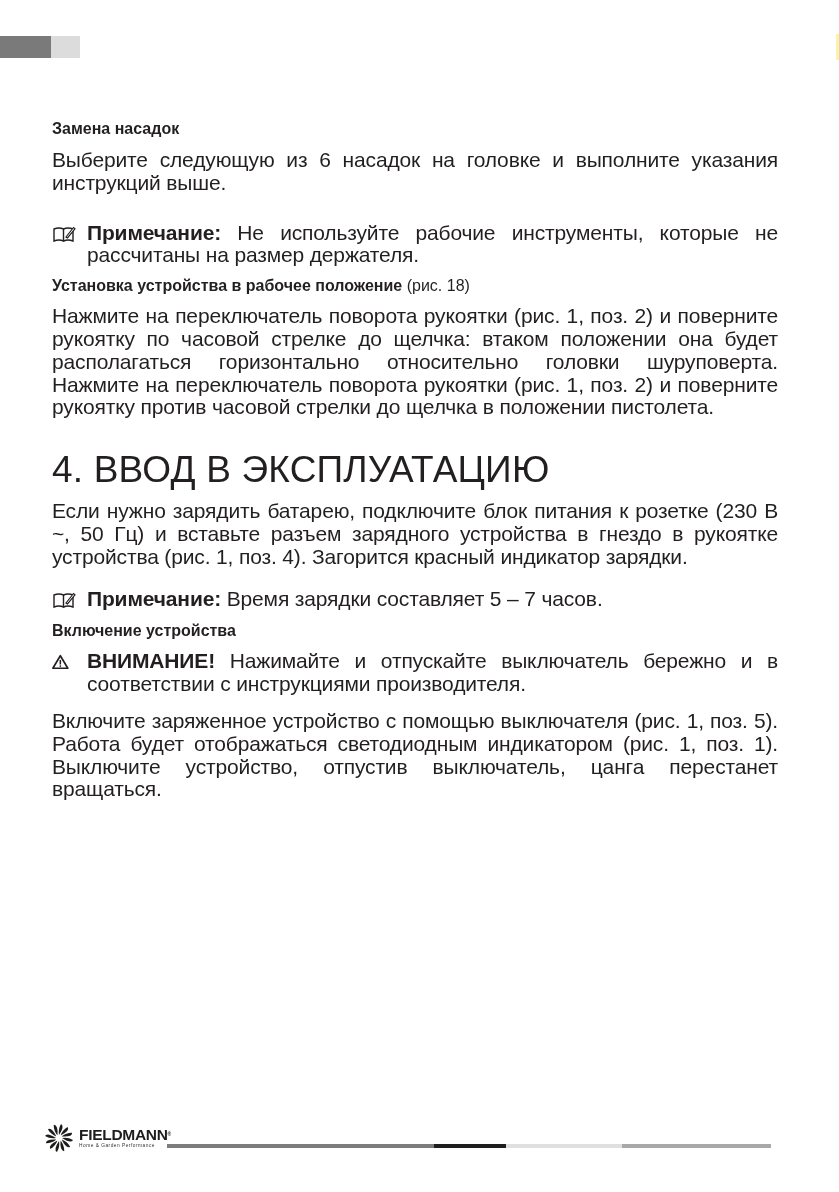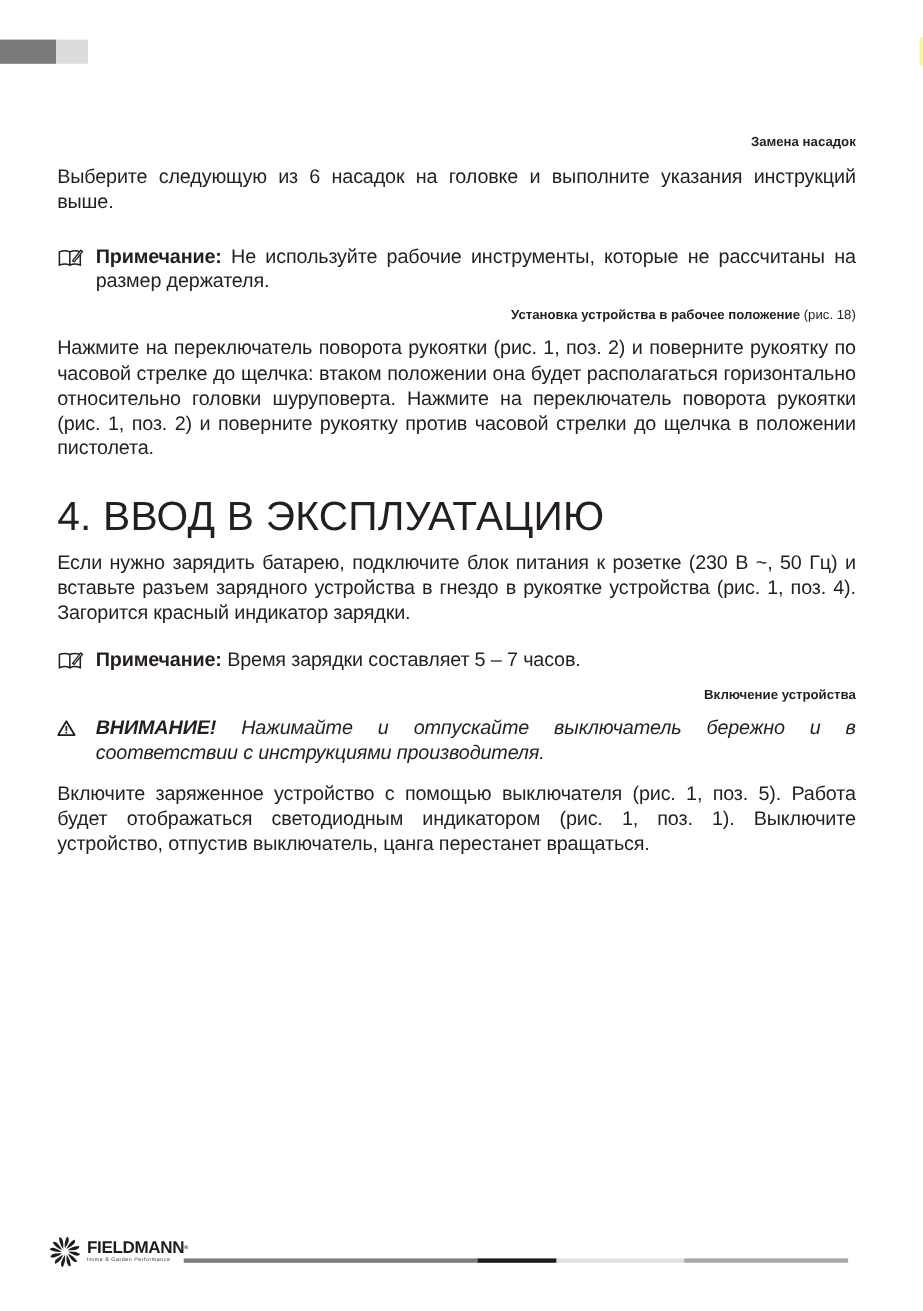--- a/index.html
+++ b/index.html
@@ -6,22 +6,22 @@
   body {
     width: 839px; height: 1192px; position: relative; overflow: hidden;
     font-family: "Liberation Sans", "DejaVu Sans", sans-serif;
     color: #231f20;
   }
   .tab-dark { position: absolute; left: 0; top: 36px; width: 51px; height: 22px; background: #7a7a7a; }
   .tab-light { position: absolute; left: 51px; top: 36px; width: 29px; height: 22px; background: #dcdcdc; }
   .edge-mark { position: absolute; left: 836px; top: 34px; width: 3px; height: 26px; background: #f4f27a; opacity: .7; }
 
   .content { position: absolute; left: 52px; top: 118px; width: 726px; }
-  .p { font-size: 18px; line-height: 22.8px; margin: 0; text-align: justify; letter-spacing: -0.15px; }
-  .h { font-weight: bold; font-size: 12px; line-height: 22px; margin: 0; text-align: right; }
+  .p { font-size: 21px; line-height: 22.8px; margin: 0; text-align: justify; letter-spacing: -0.15px; }
+  .h { font-weight: bold; font-size: 16px; line-height: 22px; margin: 0; }
   .h .normal { font-weight: normal; }
   .big { font-size: 37px; line-height: 44px; font-weight: normal; margin: 0; letter-spacing: 0.2px; }
 
   .notice { position: relative; padding-left: 35px; }
   .notice .ico { position: absolute; left: 0; top: 3px; width: 24px; height: 18px; }
   .notice b { font-weight: bold; }
 
   .footer-logo { position: absolute; left: 44px; top: 1120px; height: 36px; display: flex; align-items: center; }
   .logo-text { margin-left: 5px; }
   .logo-name { font-weight: bold; font-size: 15.5px; letter-spacing: -0.3px; line-height: 15px; color: #1d1d1b; }
@@ -61,21 +61,21 @@
     <svg class="ico" viewBox="0 0 24 18">
       <path d="M2 4 L2 16 Q7 14 11.5 16 L11.5 4 Q7 2 2 4 Z" fill="none" stroke="#231f20" stroke-width="1.4"></path>
       <path d="M11.5 4 Q16 2 21 4 L21 16 Q16 14 11.5 16" fill="none" stroke="#231f20" stroke-width="1.4"></path>
       <path d="M14 12 L21.5 2.5 L23 3.8 L15.5 13 Z" fill="#fff" stroke="#231f20" stroke-width="1.2"></path>
     </svg>
     <p class="p"><b>Примечание:</b><span> Время зарядки составляет 5 – 7 часов.</span></p>
   </div>
 
   <p class="h" style="margin-top:10px;">Включение устройства</p>
 
-  <div class="notice" style="margin-top:8px;font-style:italic;">
+  <div class="notice" style="margin-top:8px;">
     <svg class="ico" viewBox="0 0 24 18" style="width:20px;height:18px;">
       <path d="M10 1.5 L19 16.5 L1 16.5 Z" fill="none" stroke="#231f20" stroke-width="2" stroke-linejoin="round"></path>
       <rect x="9.1" y="6.5" width="1.8" height="5.5" fill="#231f20"></rect>
       <rect x="9.1" y="13" width="1.8" height="1.8" fill="#231f20"></rect>
     </svg>
     <p class="p"><b>ВНИМАНИЕ!</b><span> Нажимайте и отпускайте выключатель бережно и в  соответствии с инструкциями производителя.</span></p>
   </div>
 
   <p class="p" style="margin-top:14px;">Включите заряженное устройство с  помощью выключателя (рис. 1, поз. 5). Работа будет отображаться светодиодным индикатором (рис. 1, поз. 1). Выключите устройство, отпустив выключатель, цанга перестанет вращаться.</p>
 

